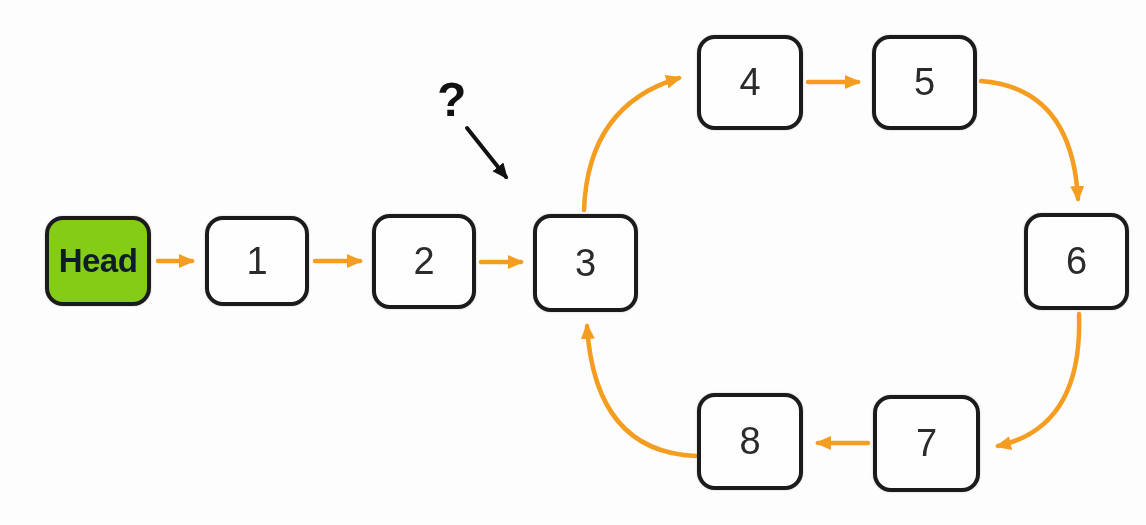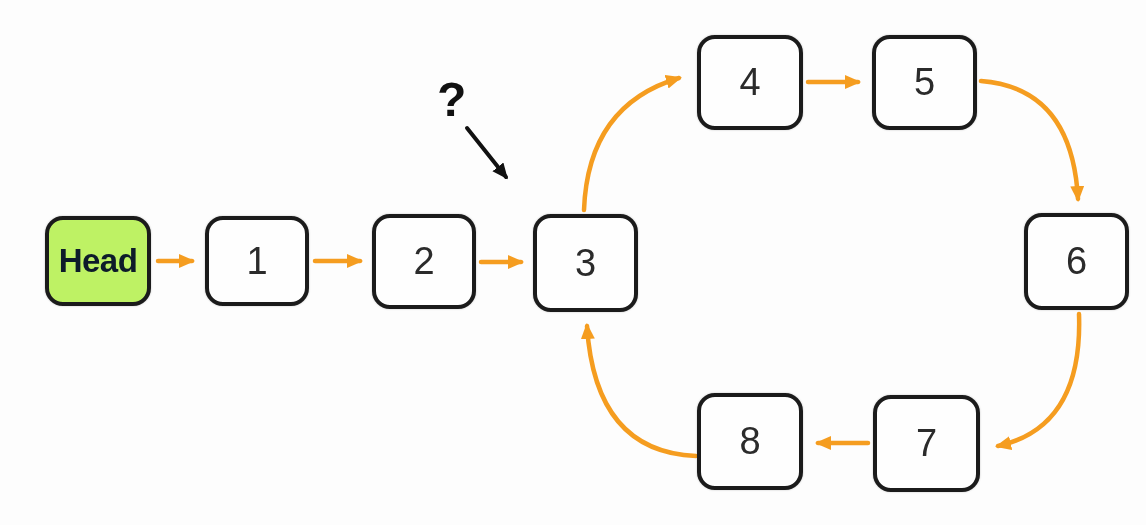--- a/index.html
+++ b/index.html
@@ -62,21 +62,21 @@
       <path d="M481,262 L521,262" fill="none" stroke="#F59D20" stroke-width="4.5" stroke-linecap="round" marker-end="url(#ah-orange)"></path>
       <path d="M584,210 Q588,105 679,78" fill="none" stroke="#F59D20" stroke-width="4.5" stroke-linecap="round" marker-end="url(#ah-orange)"></path>
       <path d="M808,82 L858,82" fill="none" stroke="#F59D20" stroke-width="4.5" stroke-linecap="round" marker-end="url(#ah-orange)"></path>
       <path d="M981,81 Q1072,88 1078,199" fill="none" stroke="#F59D20" stroke-width="4.5" stroke-linecap="round" marker-end="url(#ah-orange)"></path>
       <path d="M1079,314 Q1083,427 998,446" fill="none" stroke="#F59D20" stroke-width="4.5" stroke-linecap="round" marker-end="url(#ah-orange)"></path>
       <path d="M868,443 L818,443" fill="none" stroke="#F59D20" stroke-width="4.5" stroke-linecap="round" marker-end="url(#ah-orange)"></path>
       <path d="M696,456 Q595,452 587,326" fill="none" stroke="#F59D20" stroke-width="4.5" stroke-linecap="round" marker-end="url(#ah-orange)"></path>
       <path d="M467,128 L506,177" fill="none" stroke="#111111" stroke-width="4" stroke-linecap="round" marker-end="url(#ah-black)"></path>
     </svg>
   <div class="qmark">?</div>
-<div class="node head" style="left: 45px; top: 216px; width: 106px; height: 90px; background: #bef264;">
+<div class="node head" style="left: 45px; top: 216px; width: 106px; height: 90px; background: #84cc16;">
       <span>Head</span>
     </div>
     <div class="node" style="left: 205px; top: 216px; width: 104px; height: 90px; background: rgb(254, 254, 254);">
       <span>1</span>
     </div>
     <div class="node" style="left: 372px; top: 214px; width: 104px; height: 95px; background: rgb(254, 254, 254);">
       <span>2</span>
     </div>
     <div class="node" style="left: 533px; top: 214px; width: 105px; height: 98px; background: rgb(254, 254, 254);">
       <span>3</span>

